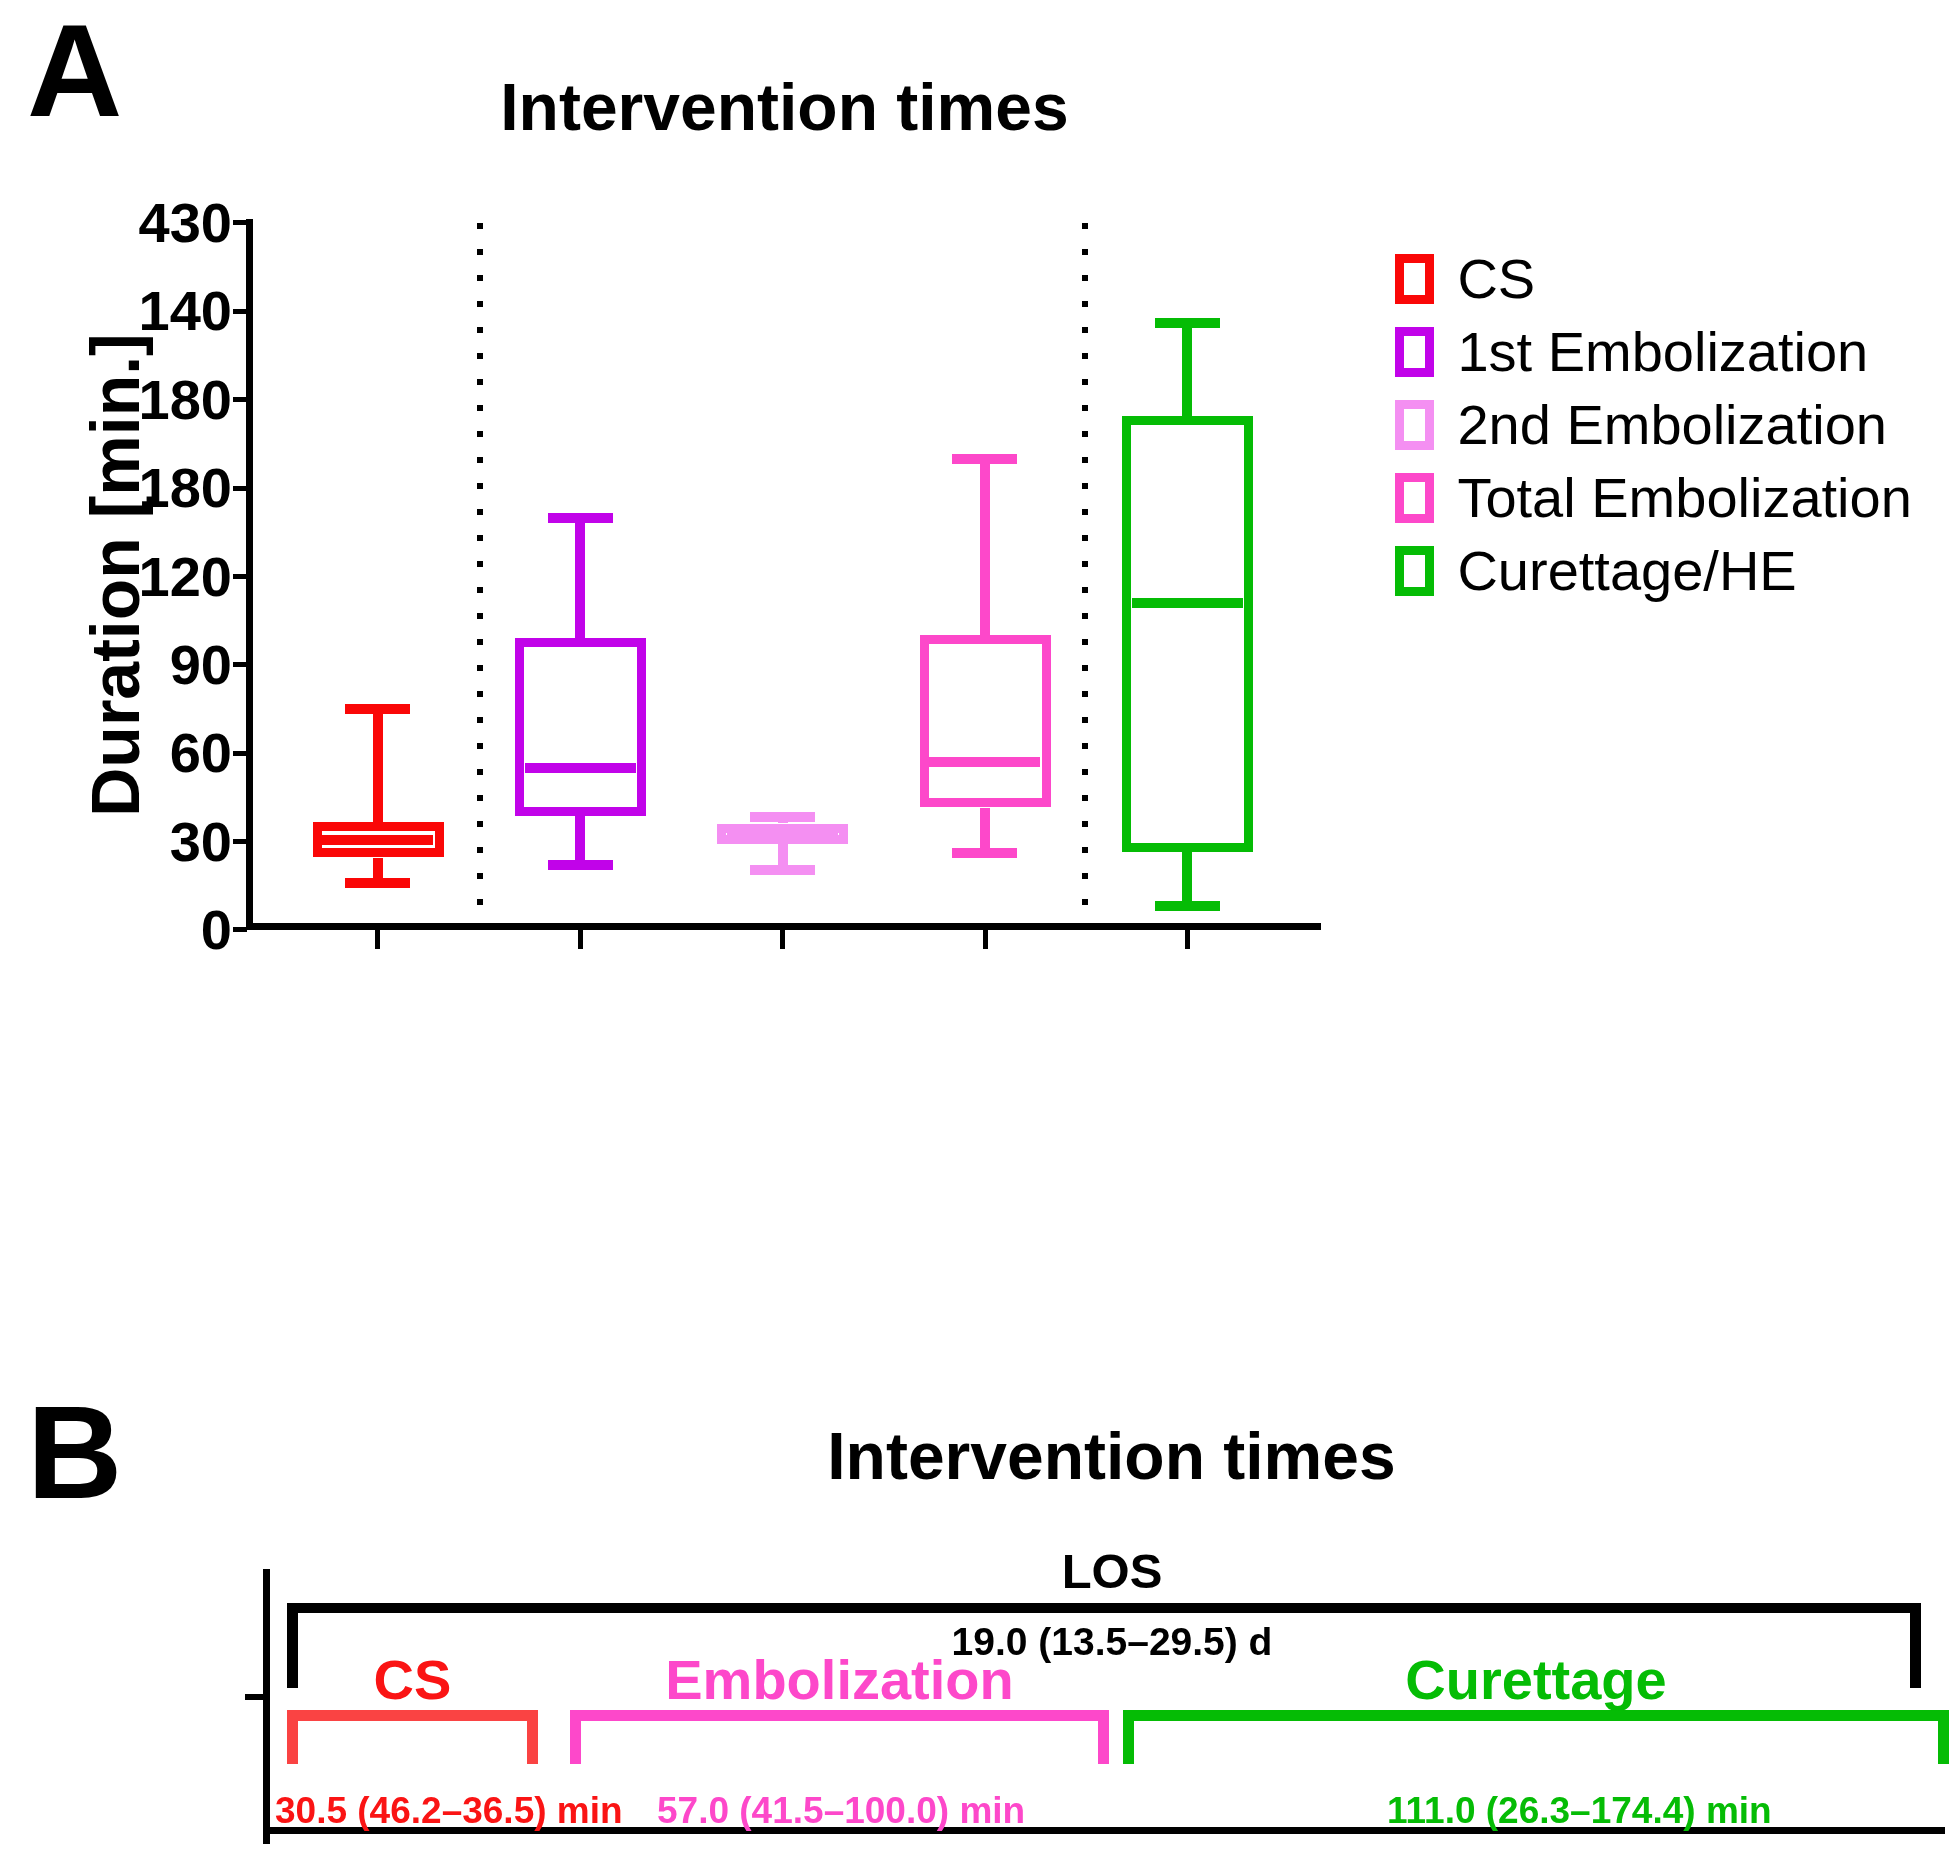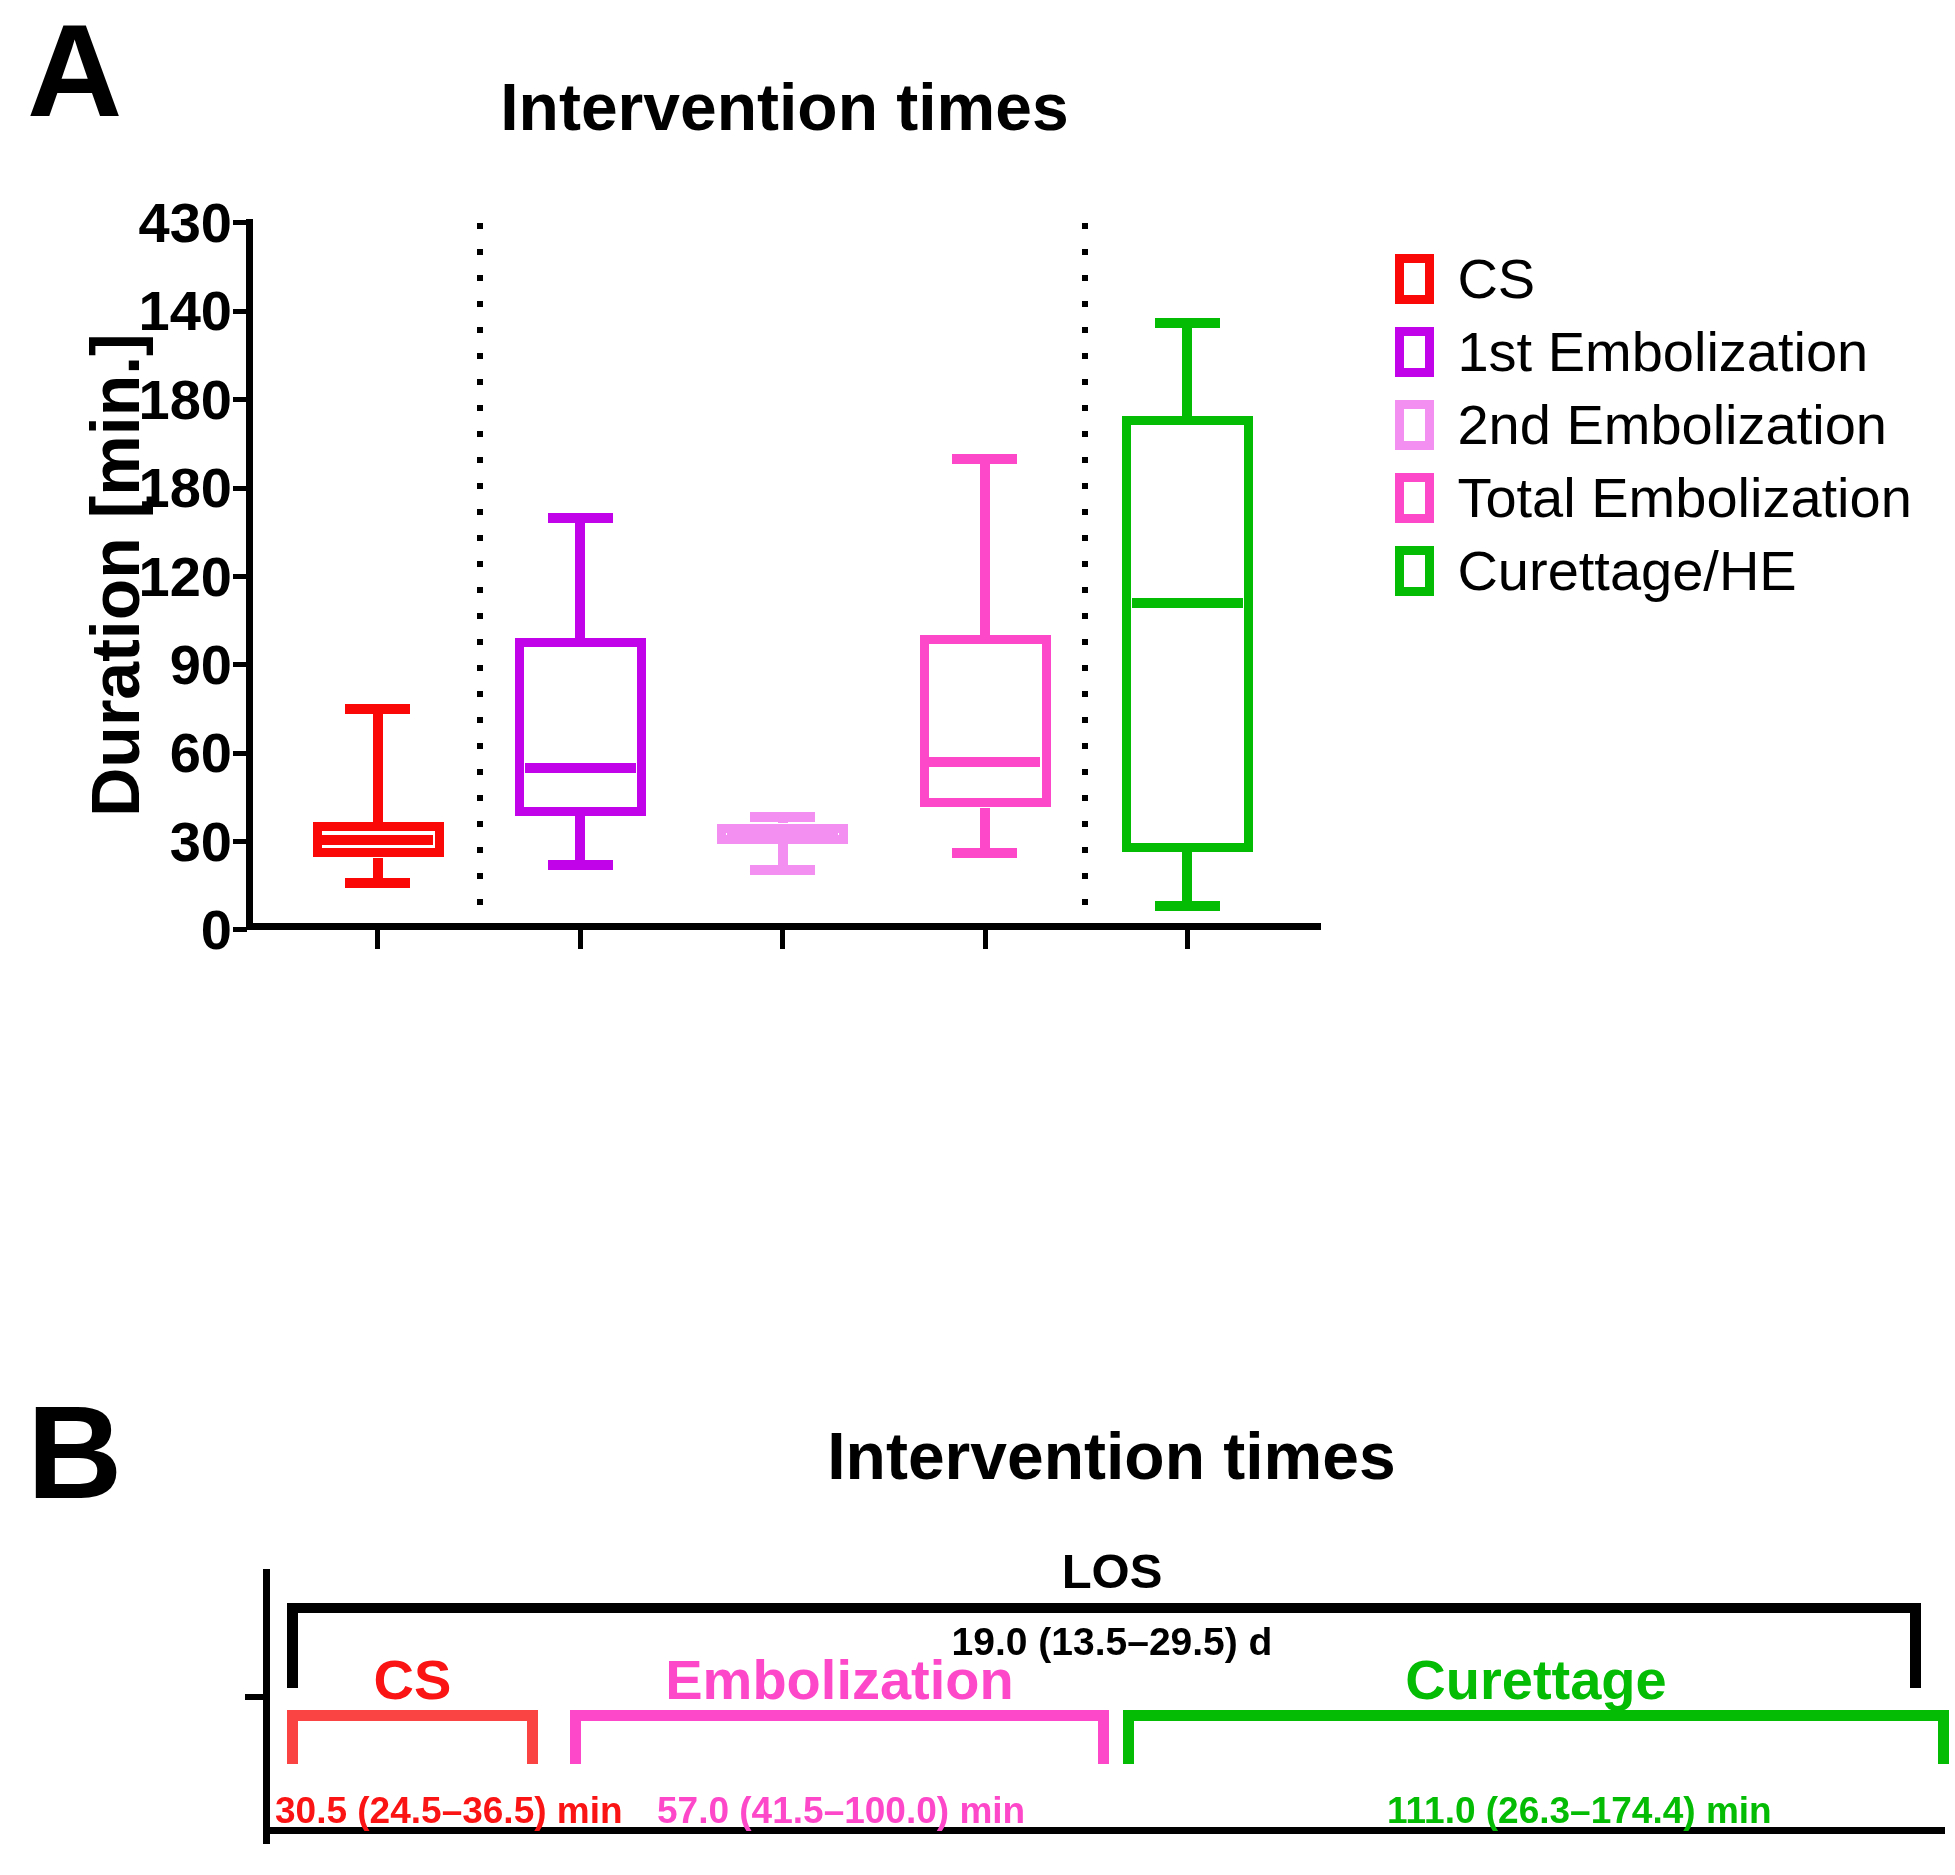--- a/index.html
+++ b/index.html
@@ -129,21 +129,21 @@
   <div class="abs blk" style="left:1910px;top:1603px;width:10.7px;height:85px;"></div>
 
   <div class="abs los-label" style="left:868px;top:1547px;width:488px;">LOS</div>
   <div class="abs los-value" style="left:868px;top:1622px;width:488px;">19.0 (13.5–29.5) d</div>
 
   <div id="timelineB" class="abs" style="left:0;top:0;">
       <div class="abs" style="left: 287px; top: 1710px; width: 251px; height: 10.7px; background: rgb(250, 67, 67);"></div>
       <div class="abs" style="left: 287px; top: 1710px; width: 10.7px; height: 54px; background: rgb(250, 67, 67);"></div>
       <div class="abs" style="left: 527px; top: 1710px; width: 10.7px; height: 54px; background: rgb(250, 67, 67);"></div>
       <div class="abs seg-label" style="left: 287px; top: 1652px; width: 251px; color: rgb(250, 20, 20);">CS</div>
-      <div class="abs seg-value" style="left: 275px; top: 1792px; color: rgb(250, 20, 20);">30.5 (24.5–36.5) min</div>
+      <div class="abs seg-value" style="left: 275px; top: 1792px; color: rgb(250, 20, 20);">30.5 (46.2–36.5) min</div>
       <div class="abs" style="left: 570px; top: 1710px; width: 539px; height: 10.7px; background: rgb(253, 72, 202);"></div>
       <div class="abs" style="left: 570px; top: 1710px; width: 10.7px; height: 54px; background: rgb(253, 72, 202);"></div>
       <div class="abs" style="left: 1098px; top: 1710px; width: 10.7px; height: 54px; background: rgb(253, 72, 202);"></div>
       <div class="abs seg-label" style="left: 570px; top: 1652px; width: 539px; color: rgb(253, 72, 202);">Embolization</div>
       <div class="abs seg-value" style="left: 657px; top: 1792px; color: rgb(253, 72, 202); text-align: center;">57.0 (41.5–100.0) min</div>
       <div class="abs" style="left: 1123px; top: 1710px; width: 826px; height: 10.7px; background: rgb(5, 188, 5);"></div>
       <div class="abs" style="left: 1123px; top: 1710px; width: 10.7px; height: 54px; background: rgb(5, 188, 5);"></div>
       <div class="abs" style="left: 1938px; top: 1710px; width: 10.7px; height: 54px; background: rgb(5, 188, 5);"></div>
       <div class="abs seg-label" style="left: 1123px; top: 1652px; width: 826px; color: rgb(5, 188, 5);">Curettage</div>
       <div class="abs seg-value" style="left: 1387px; top: 1792px; color: rgb(5, 188, 5);">111.0 (26.3–174.4) min</div>

